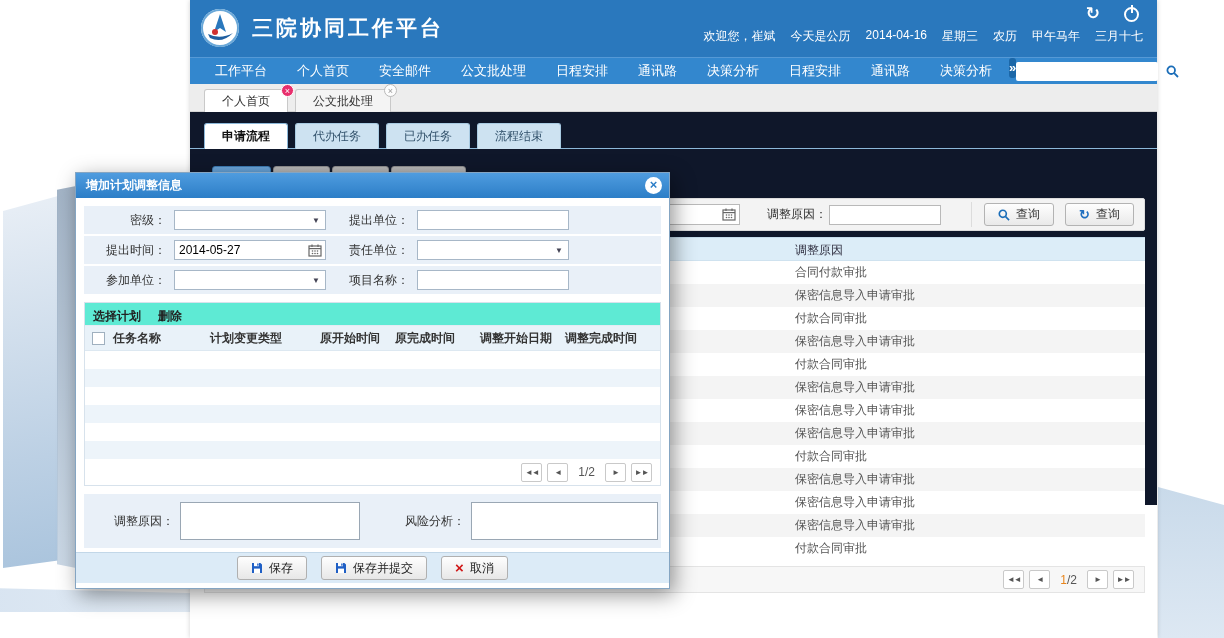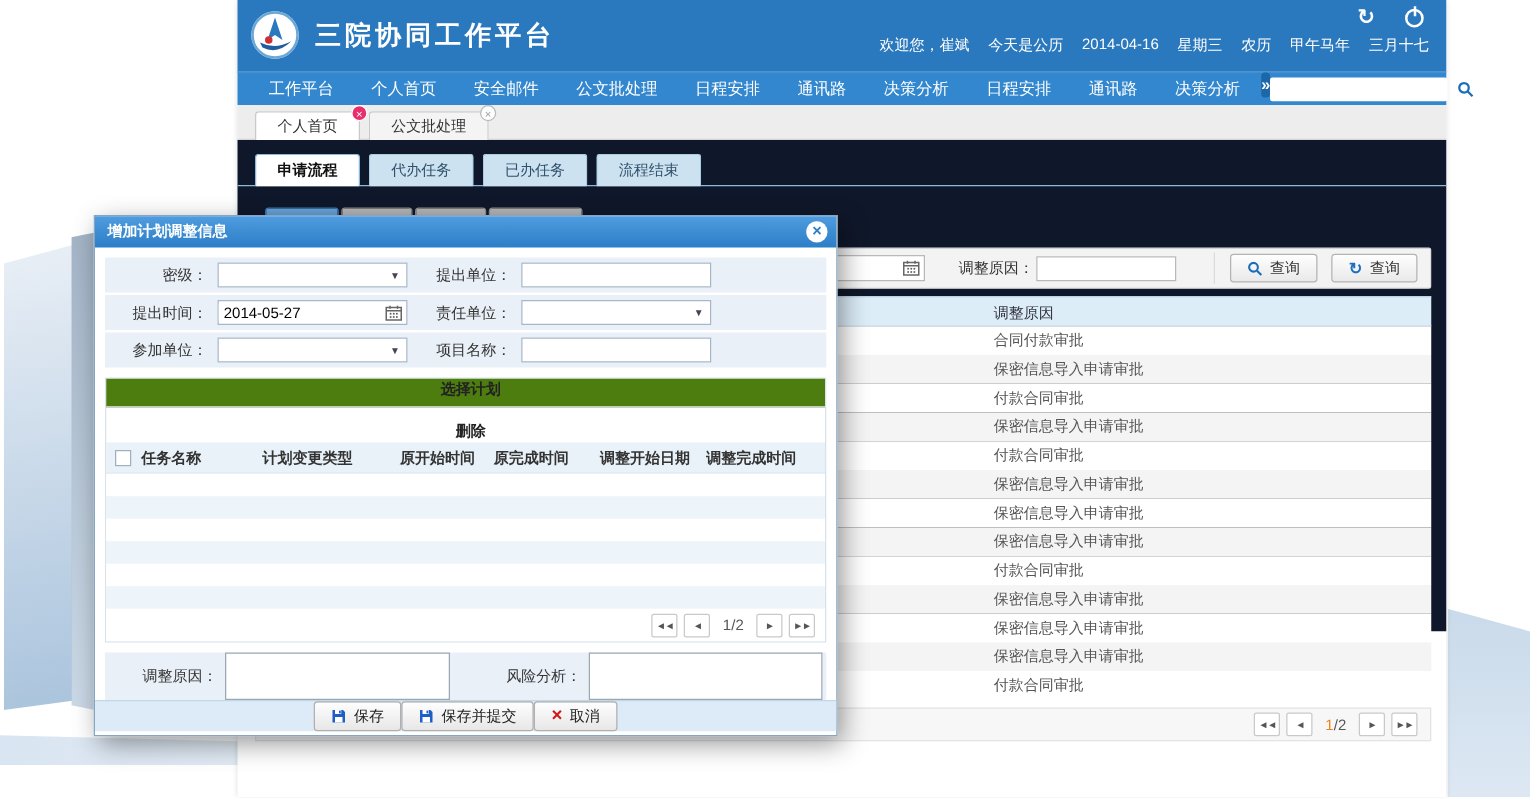--- a/index.html
+++ b/index.html
@@ -132,44 +132,44 @@
   .m-flabel2 { flex:0 0 83px; text-align:right; font-size:12px; color:#333; }
   .m-input, .m-selwrap, .m-datewrap { width:152px; height:20px; border:1px solid #a7b7c7;
             background:#fff; font-size:12px; margin-left:8px; }
   .m-input { padding:0 4px; }
   .m-selwrap { display:flex; align-items:center; justify-content:flex-end; padding-right:5px; cursor:pointer; }
   .m-selwrap .arr { font-size:8px; color:#445; }
   .m-datewrap { display:flex; align-items:center; }
   .m-datewrap input { flex:1; width:50px; border:none; font-size:12px; padding:0 4px; }
 
   .m-plansec { margin:6px 8px 0; border:1px solid #d7e2ec; }
-  .m-planbar { height:23px; display:flex; align-items:center; gap:17px; padding-left:8px;
-               background:#4d7c0f; border-bottom:1px solid #e3ecf4;flex-direction:column; }
+  .m-planbar { height:23px; display:flex; align-items:flex-end; gap:17px; padding-left:8px;
+               background:#5eead4; border-bottom:1px solid #e3ecf4; }
   .m-planbar span { font-size:12px; font-weight:bold; color:#222; cursor:pointer; }
   .m-phead { height:25px; display:flex; align-items:center; background:#e9f2f9;
-             border-bottom:1px solid #dde8f1; font-size:12px; color:#333; font-weight:bold;margin-top:28px; }
+             border-bottom:1px solid #dde8f1; font-size:12px; color:#333; font-weight:bold; }
   .ph-cb { width:13px; height:13px; border:1px solid #9fb0bf; background:#fff;
            margin:0 8px 0 7px; flex:0 0 13px; cursor:pointer; }
   .ph-cell.w1{width:97px} .ph-cell.w2{width:110px} .ph-cell.w3{width:75px}
   .ph-cell.w4{width:85px} .ph-cell.w5{width:85px} .ph-cell.w6{width:88px}
   .pstripe { height:18px; background:#fff; }
   .pstripe.alt { background:#edf4fa; }
   .m-ppag { height:26px; display:flex; align-items:center; justify-content:flex-end;
             gap:5px; padding-right:8px; background:#fff; }
 
   .m-bottom { margin:8px 8px 0; background:#e9f0f8; display:flex; align-items:center; height:54px; }
   .m-blabel1 { flex:0 0 90px; text-align:right; font-size:12px; color:#333; }
   .m-blabel2 { flex:0 0 105px; text-align:right; font-size:12px; color:#333; }
   .m-bottom textarea { width:180px; height:38px; border:1px solid #9aa7b4; resize:none;
                        font-size:12px; margin-left:6px; font-family:inherit; }
   .m-bottom textarea.risk { width:187px; }
 
   .m-footer { margin-top:auto; margin-bottom:5px; height:31px; background:#dcebf7;
               border-top:1px solid #c2d7e8; display:flex; align-items:center;
-              justify-content:center; }
+              justify-content:center; gap:14px; }
   .m-btn { display:flex; align-items:center; gap:6px; height:24px; padding:0 13px;
            background:linear-gradient(#fefefe,#e7e7e7); border:1px solid #b0b0b0;
            border-radius:3px; font-size:12px; color:#222; cursor:pointer; }
   .x-ic { color:#d01818; font-size:15px; font-weight:bold; line-height:14px; }
 </style>
 </head>
 <body>
 
 <div class="decor decor-left-light"></div>
 <div class="decor decor-left-dark"></div>

